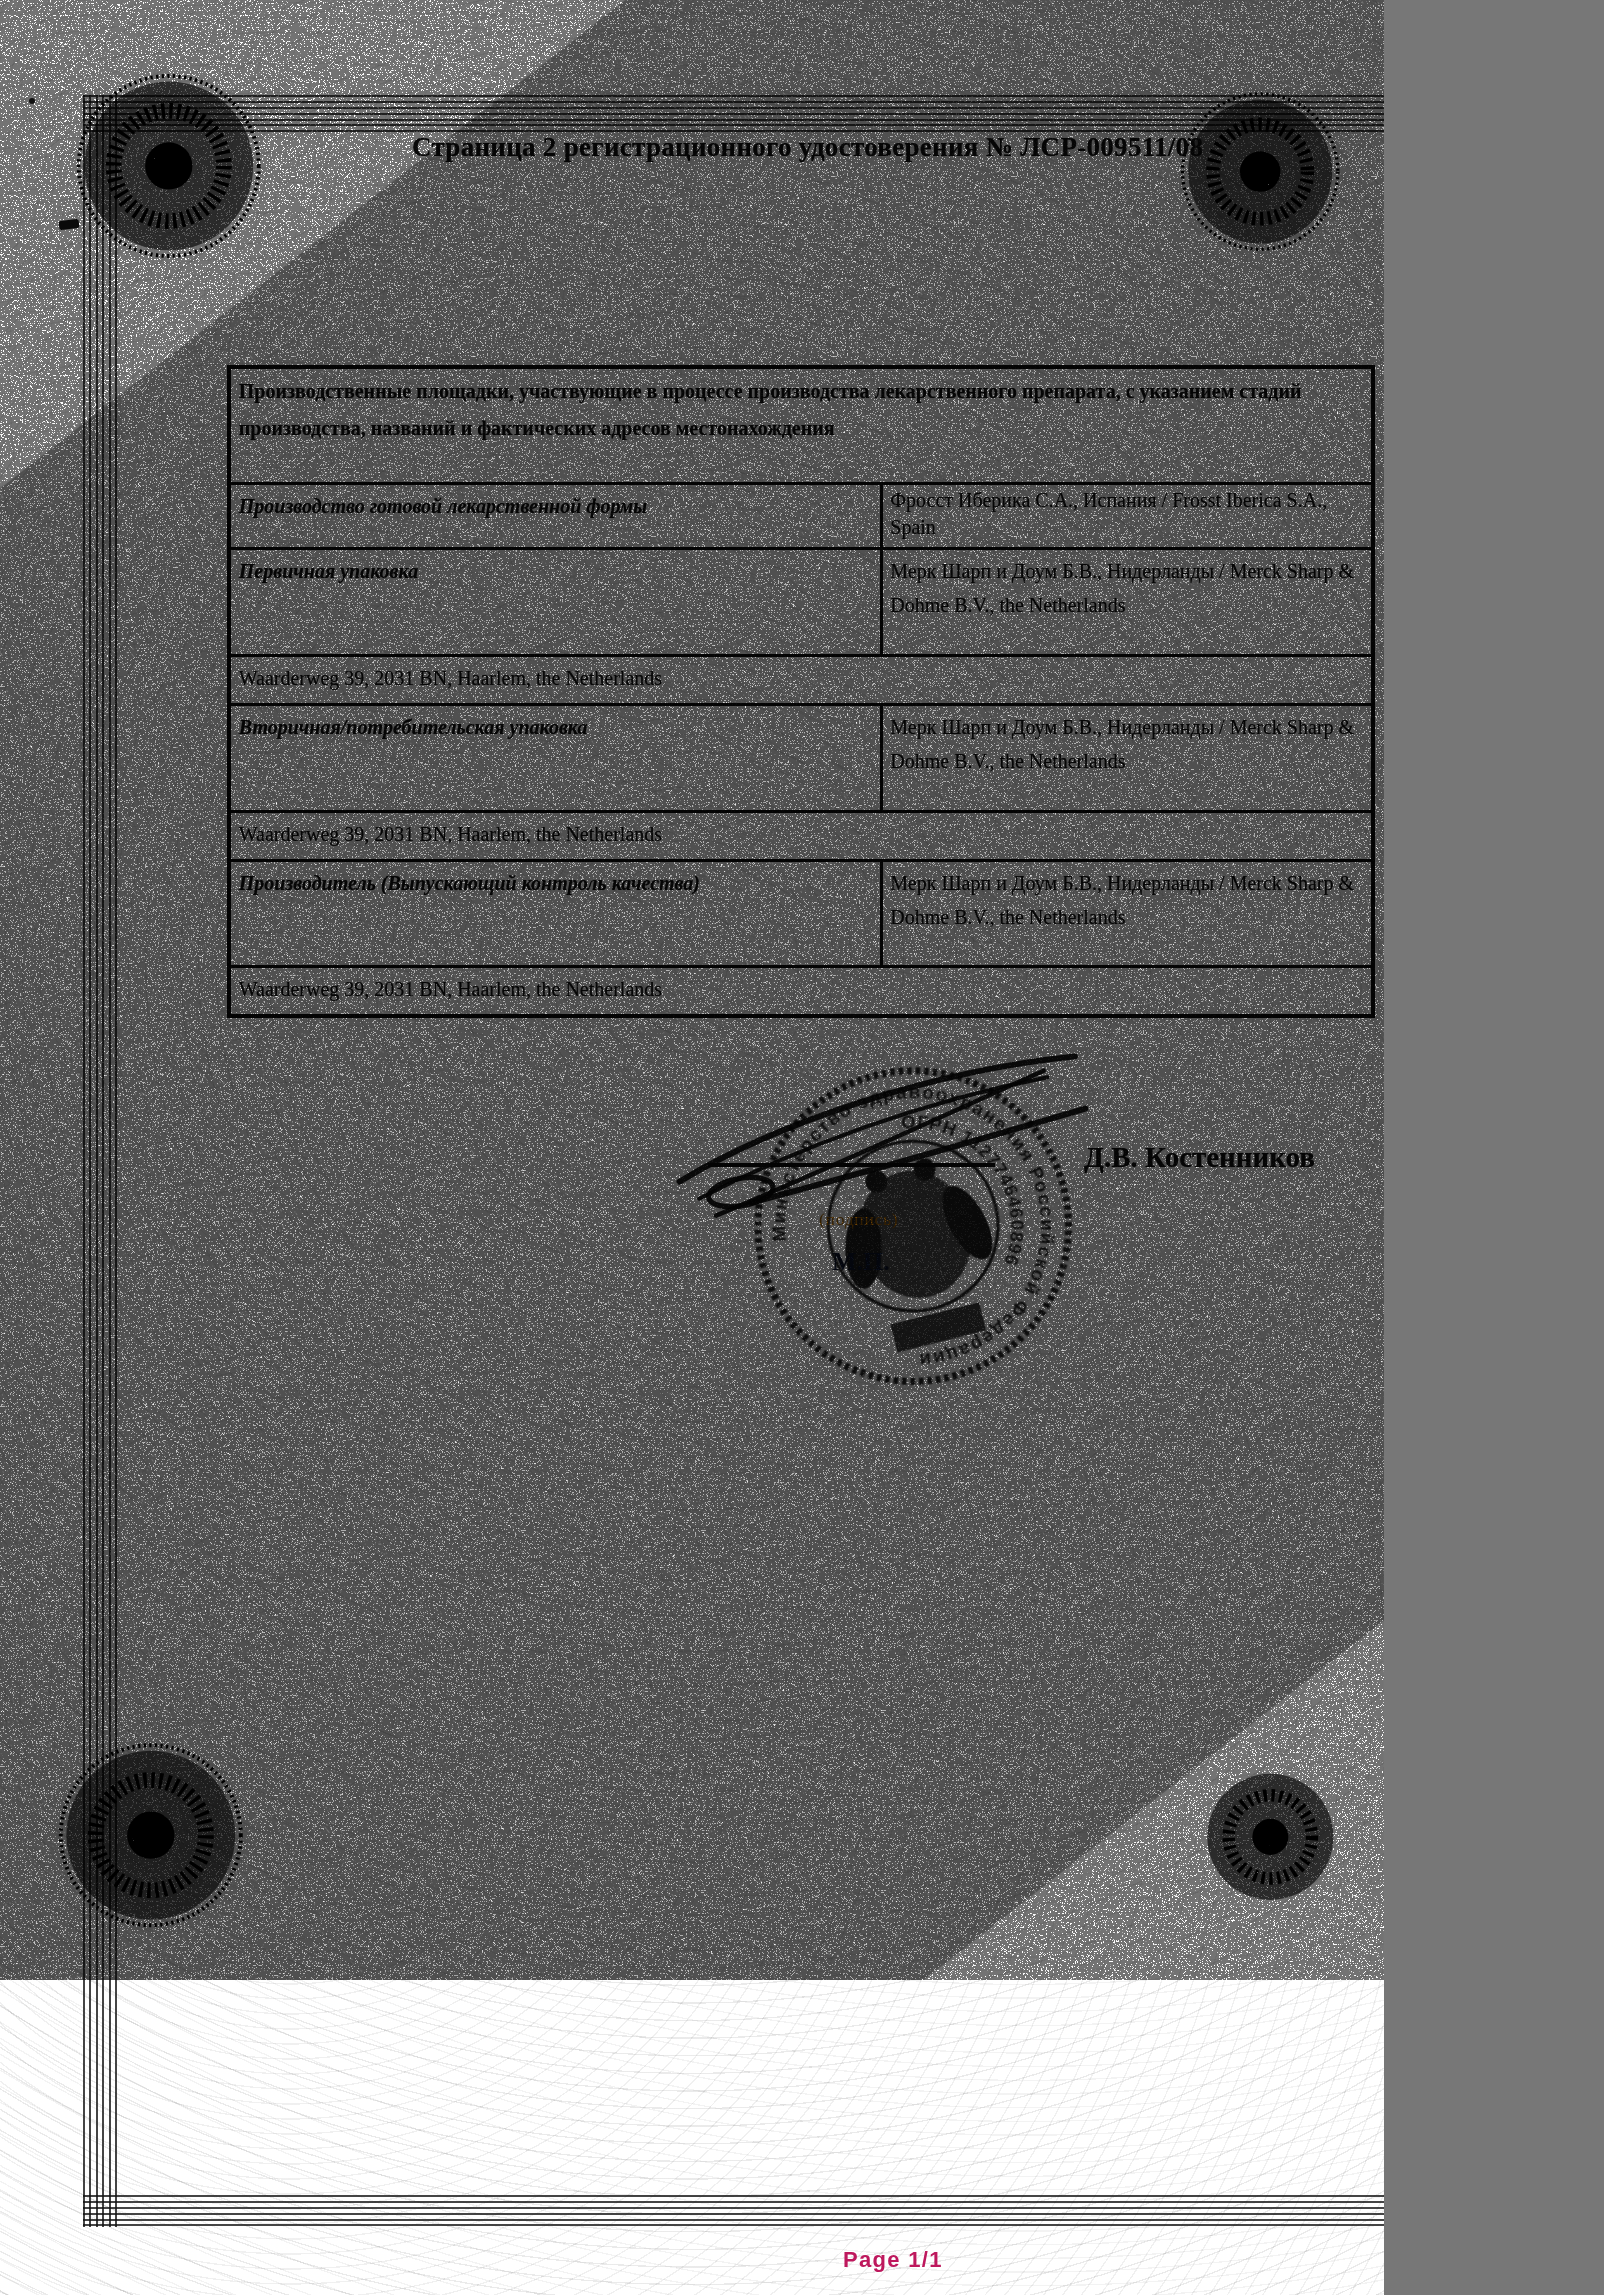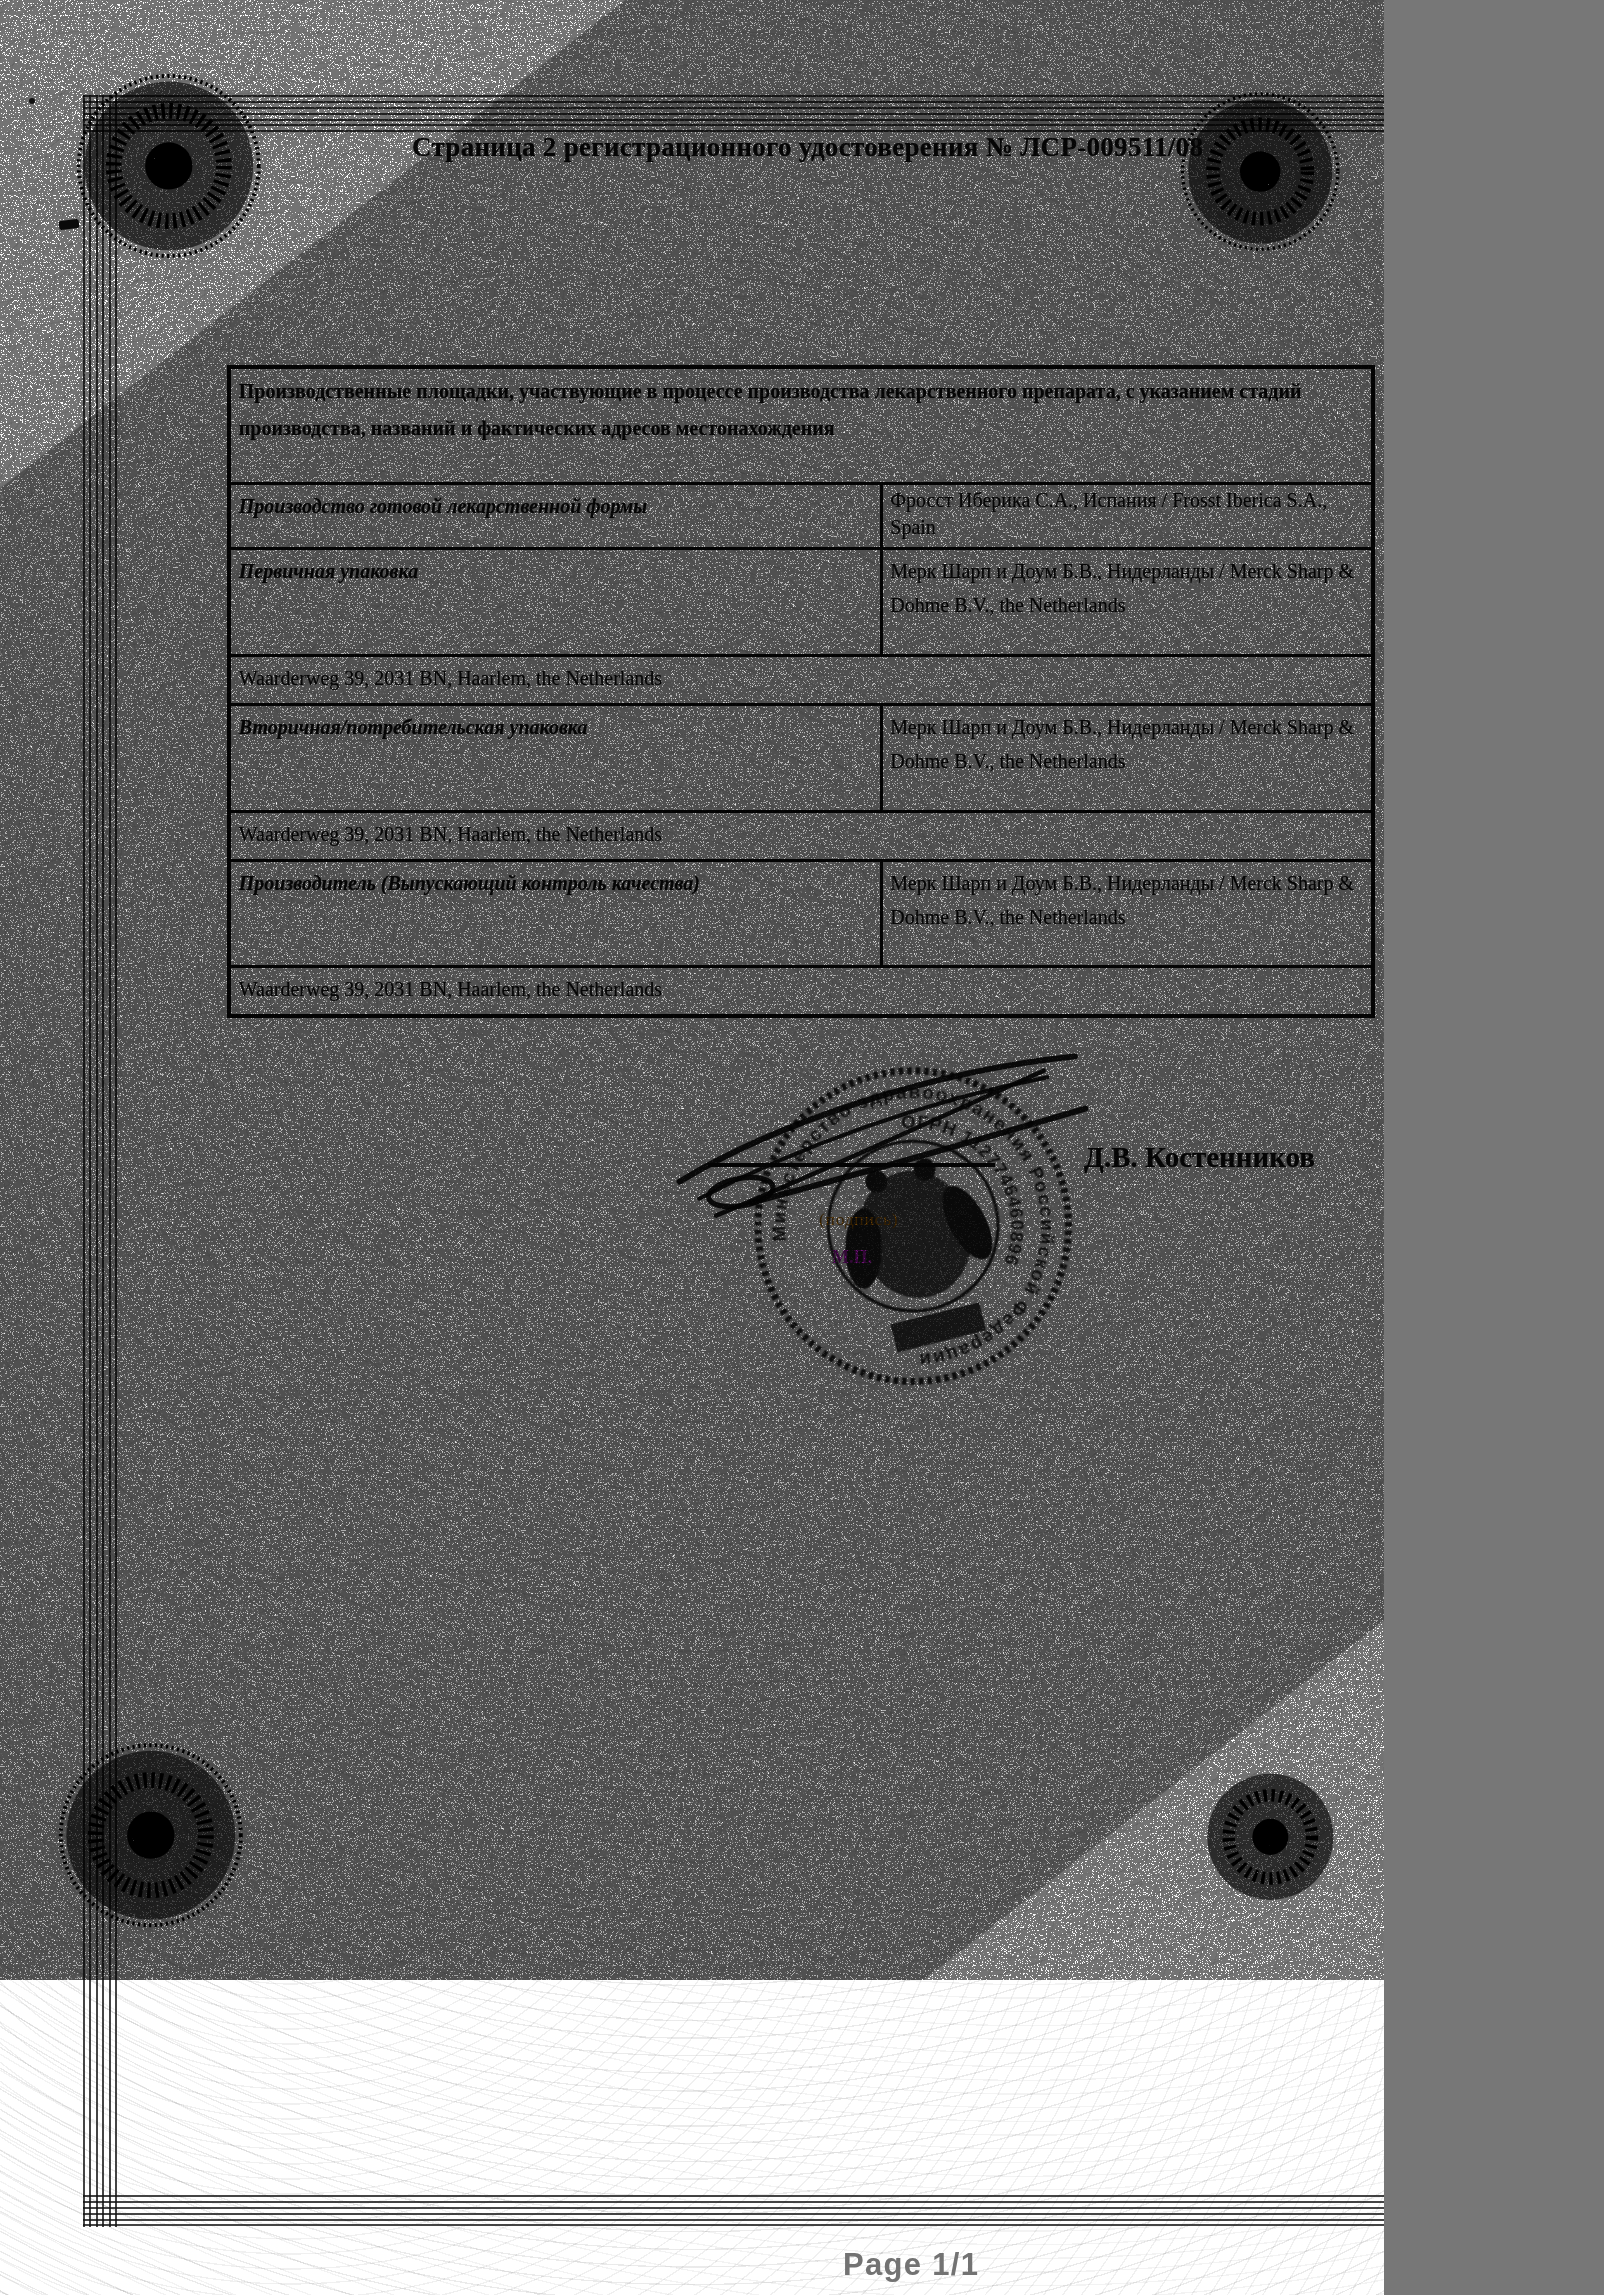--- a/index.html
+++ b/index.html
@@ -36,36 +36,36 @@
   td.addr{height:39px; vertical-align:middle; padding-top:6.5px;}
   tr.rA td{height:55px;} tr.rA td.company{line-height:27px; padding-top:1.3px;}
   tr.rB td{height:98px;} tr.rC td{height:98px;} tr.rD td{height:97px;}
   
   .sig-post{position:absolute; left:225px; top:1143px; z-index:10; font-size:29px; font-weight:700;
     line-height:43px; text-shadow:0 0 0.7px rgba(0,0,0,.6);}
   .sig-name{position:absolute; left:1084px; top:1141px; z-index:21; font-size:29px; font-weight:700;
     white-space:nowrap; text-shadow:0 0 0.7px rgba(0,0,0,.6);}
   .sig-line{position:absolute; left:708px; top:1163px; width:287px; height:3.9px; background:#0a0a0a; z-index:22;}
   .sig-caption{position:absolute; left:819px; top:1209px; z-index:22; font-size:17.6px; letter-spacing:0.7px; color:#a16207;}
-  .seal-caption{position:absolute; left:832px; top:1247px; z-index:22; font-size:18px; font-weight:600; color:#a21caf;}
+  .seal-caption{position:absolute; left:832px; top:1247px; z-index:22; font-size:26px; font-weight:600; color:#0f172a;}
   
   .stamp-svg{position:absolute; left:652px; top:1027px; width:470px; height:372px; z-index:20;}
   .stamp-ink{opacity:.88;}
   .stamp-ring{fill:none; stroke:#090909;}
   .stamp-text{fill:#0b0b0b; font-family:"Liberation Sans","DejaVu Sans",sans-serif; font-weight:600;}
   .sig-stroke{fill:none; stroke:#0a0a0a; stroke-linecap:round; opacity:.92;}
   
   .scan-vline{position:absolute; left:1397px; top:0; width:3.3px; height:2292px; background:#060606; z-index:35;}
   .scan-vline-end{position:absolute; left:1388px; top:2279px; width:17.6px; height:13px; background:#060606; z-index:35;}
   .punch-dot{position:absolute; left:1435px; top:2115px; width:38px; height:38px; border-radius:50%; background:#040404; z-index:34;}
   .margin-dash{position:absolute; left:59px; top:220px; width:19.6px; height:9px; background:#0a0a0a; border-radius:2px;
     transform:rotate(-7deg); z-index:34;}
   .margin-dot{position:absolute; left:29px; top:98px; width:5.9px; height:5.9px; background:#111; border-radius:50%; z-index:34;}
   .page-num{position:absolute; left:843px; top:2247px; z-index:10; font-family:"Liberation Sans","DejaVu Sans",sans-serif;
-    font-size:31px; font-weight:700; color:#737373; letter-spacing:1.3px; filter:blur(0.4px);}
+    font-size:22px; font-weight:700; color:#be185d; letter-spacing:1.3px; filter:blur(0.4px);}
   .noise-svg{position:absolute; inset:0; z-index:30; pointer-events:none;}
   .deco-svg{position:absolute; inset:0; z-index:3; pointer-events:none;}
 </style>
 </head>
 <body>
 
 <div class="page">
 
   <div class="swirl swirl-a"></div>
   <div class="swirl swirl-b"></div>

